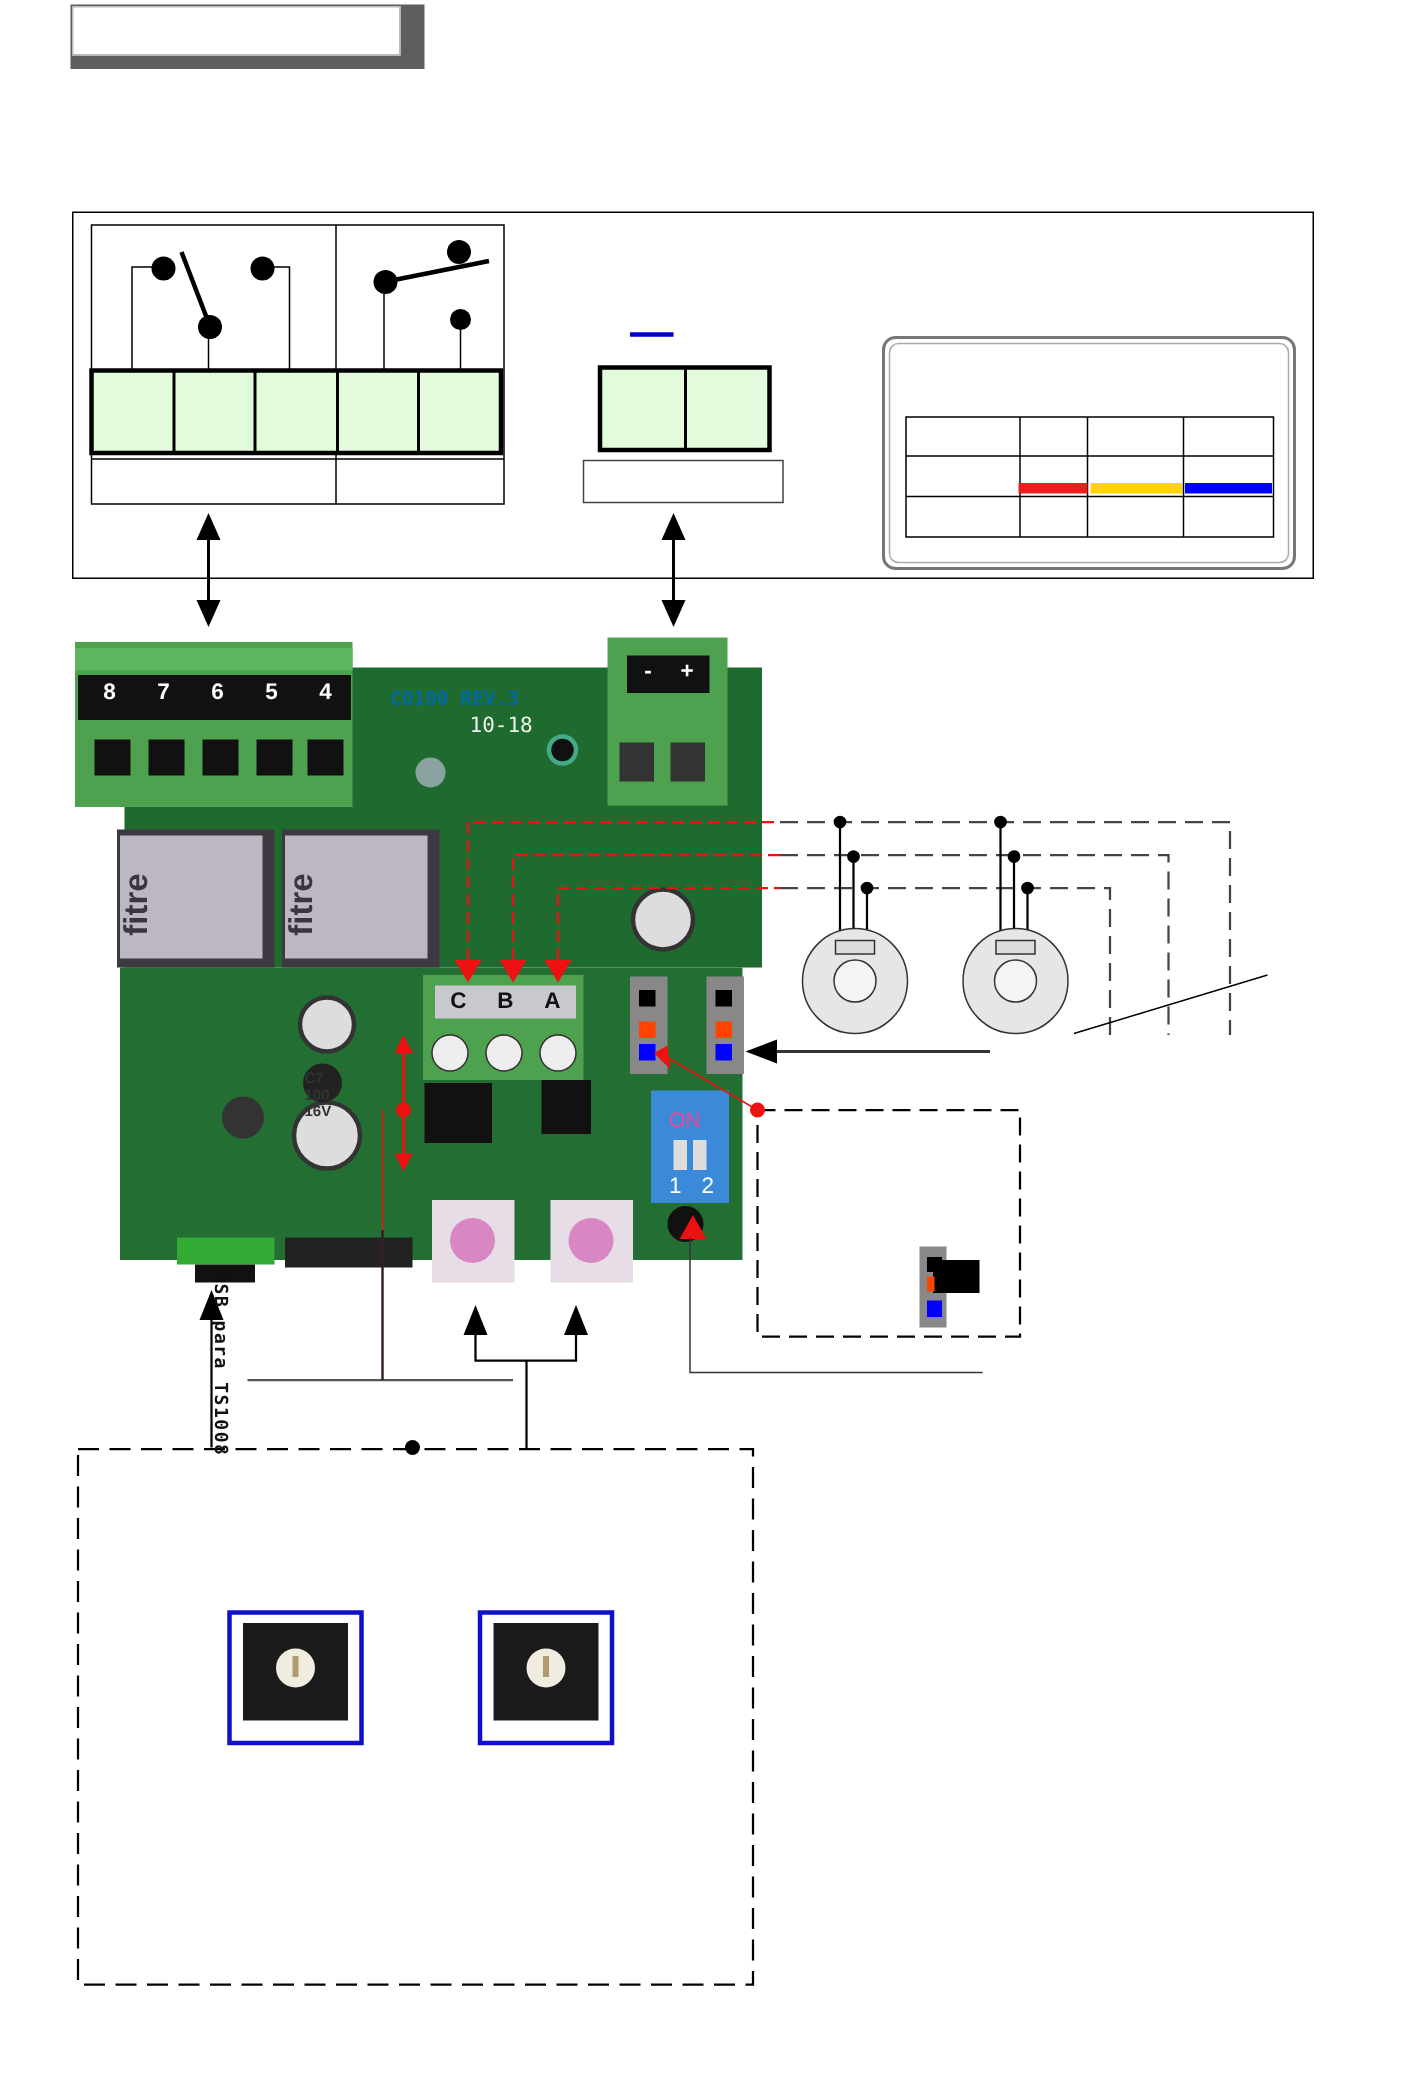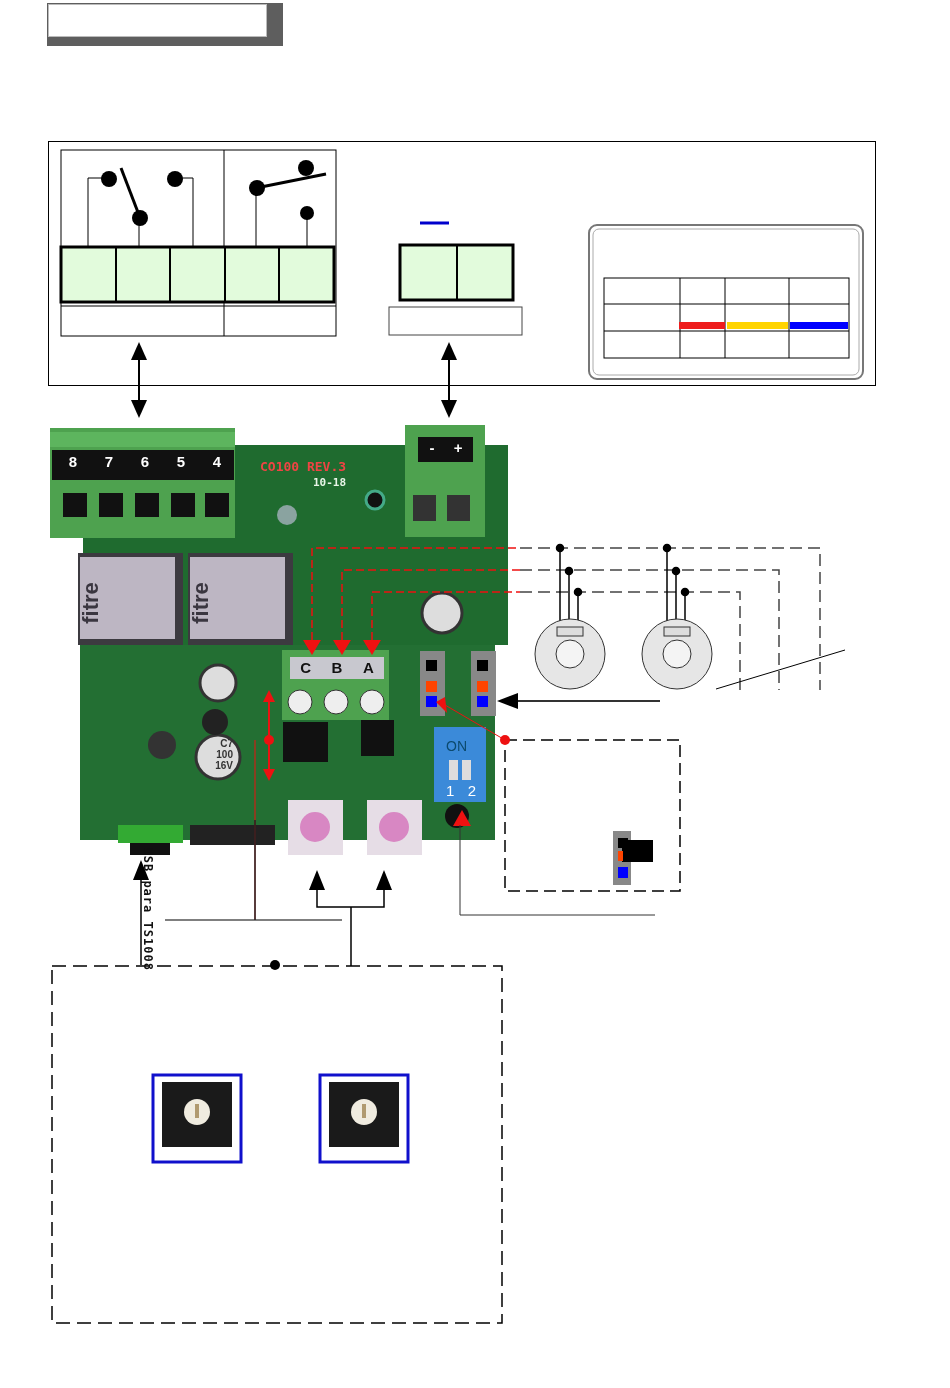--- a/index.html
+++ b/index.html
@@ -239,47 +239,47 @@
     <rect x="195" y="1104" width="4" height="14" fill="#b09a70"></rect>
   </g>
   <g>
     <rect x="320" y="1075" width="88" height="87" fill="#fff" stroke="#1010cc" stroke-width="3"></rect>
     <rect x="329" y="1082" width="70" height="65" fill="#1a1a1a"></rect>
     <circle cx="364" cy="1112" r="13" fill="#f0ece0"></circle>
     <rect x="362" y="1104" width="4" height="14" fill="#b09a70"></rect>
   </g>
 </svg>
 
-<div class="abs mono" style="left:260px;top:459px;color:#ef4444;font-size:13px;font-weight:bold;">CO100 REV.3</div>
-<div class="abs mono" style="left:313px;top:476px;color:#e8f5e8;font-size:11px;font-weight:bold;">10-18</div>
+<div class="abs mono" style="left:260px;top:459px;color:#0369a1;font-size:13px;font-weight:bold;">CO100 REV.3</div>
+<div class="abs mono" style="left:313px;top:476px;color:#e8f5e8;font-size:14px;">10-18</div>
 
 <div class="abs" style="left:55px;top:453px;width:180px;display:flex;justify-content:space-around;color:#fff;font-weight:bold;font-size:15px;">
   <span>8</span>
   <span>7</span>
   <span>6</span>
   <span>5</span>
   <span>4</span>
 </div>
 <div class="abs" style="left:420px;top:439px;width:52px;display:flex;justify-content:space-around;color:#fff;font-weight:bold;font-size:15px;">
   <span>-</span>
   <span>+</span>
 </div>
 <div class="abs" style="left:290px;top:659px;width:94px;display:flex;justify-content:space-around;color:#111;font-weight:bold;font-size:15px;">
   <span>C</span>
   <span>B</span>
   <span>A</span>
 </div>
 <div class="abs" style="left:70px;top:590px;transform:rotate(-90deg);color:#3a3640;font-weight:bold;font-size:22px;">fitre</div>
 <div class="abs" style="left:180px;top:590px;transform:rotate(-90deg);color:#3a3640;font-weight:bold;font-size:22px;">fitre</div>
 
-<div class="abs" style="left:203px;top:738px;font-size:10px;line-height:11px;color:#333;text-align:right;width:30px;font-weight:bold;">
+<div class="abs" style="left:203px;top:714px;font-size:10px;line-height:11px;color:#333;text-align:left;width:30px;font-weight:bold;">
   <div>C7</div>
   <div>100</div>
   <div>16V</div>
 </div>
 
-<div class="abs" style="left:446px;top:738px;color:#0c4a6e;font-size:14px;">ON</div>
+<div class="abs" style="left:446px;top:738px;color:#ec4899;font-size:14px;">ON</div>
 <div class="abs" style="left:446px;top:782px;width:30px;display:flex;justify-content:space-between;color:#fff;font-size:15px;">
   <span>1</span>
   <span>2</span>
 </div>
 
 <div class="abs" style="left:82px;top:906px;width:130px;transform:rotate(90deg);transform-origin:center;font-family:'DejaVu Sans Mono',monospace;font-weight:bold;font-size:12px;letter-spacing:1px;line-height:13px;white-space:normal;color:#111;">USB para TS1008</div>
 
 </body></html>

